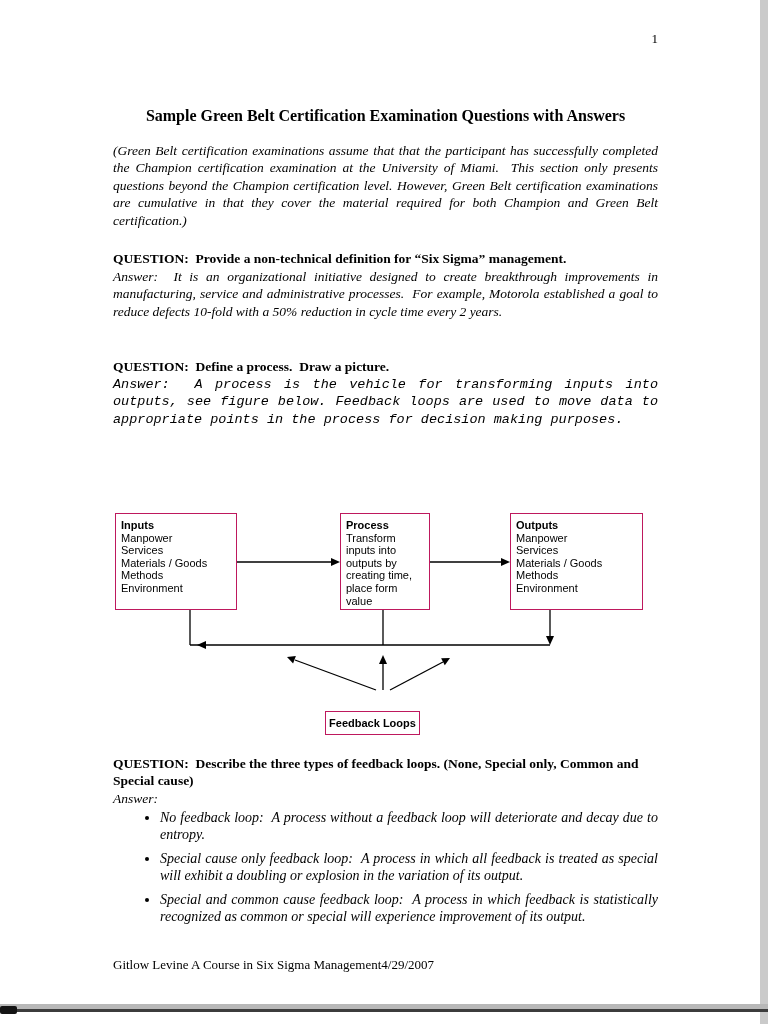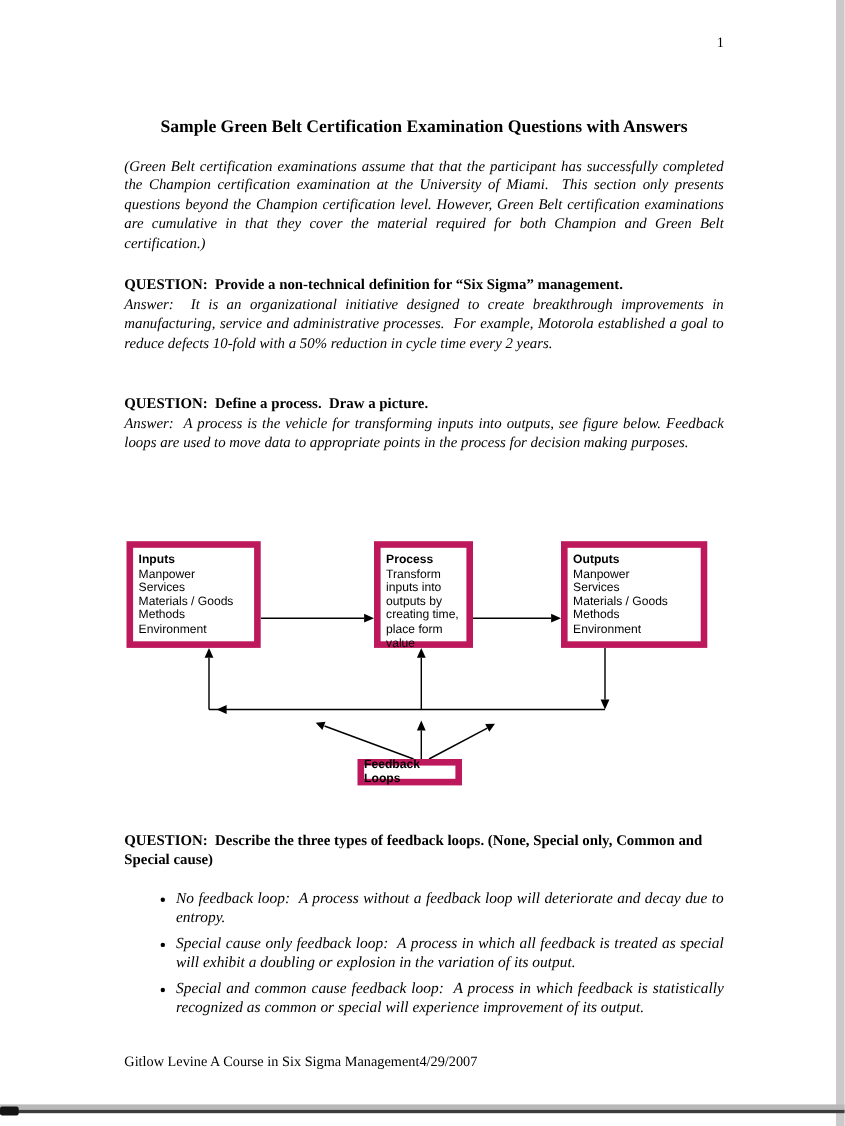--- a/index.html
+++ b/index.html
@@ -21,44 +21,45 @@
   .bold { font-weight:bold; }
   .justify { text-align:justify; }
   .pre { white-space:pre-wrap; }
 
   .page-number { top:30px; text-align:right; font-size:13px; }
   .doc-title   { top:107px; text-align:center; font-size:16px; font-weight:bold; }
   .intro       { top:142px; }
   .q1          { top:250px; }
   .a1          { top:268px; }
   .q2          { top:358px; }
-  .a2          { top:376px; }
+  .a2          { top:376px;font-family:Liberation Mono, monospace; }
   .q3          { top:755px; }
   .a3-label    { top:790px; }
   .bullets-wrap{ top:809px; left:131px; width:527px; }
   .footer      { top:957px; font-size:13px; }
 
   ul.bullet-list { list-style:disc outside; padding-left:29px; }
   ul.bullet-list li {
     font-size:14px; line-height:17.4px;
     font-style:italic; text-align:justify;
     margin-bottom:6px;
     white-space:pre-wrap;
   }
 
   
   .diagram { position:absolute; top:490px; left:0; width:768px; height:235px; }
   .diagram svg { position:absolute; top:0; left:0; }
   .dbox {
     position:absolute;
-    border:6px solid #be185d;
+    border:1px solid #be185d;
     background:#fff;
     font-family:"Liberation Sans", sans-serif;
     font-size:11px; line-height:12.6px;
     padding:5px 5px;
+    margin-top:21px;
   }
   .dbox .dtitle { font-weight:bold; }
   .box-inputs  { left:115px; top:2px;   width:122px; height:97px; }
   .box-process { left:340px; top:2px;   width:90px;  height:97px; }
   .box-outputs { left:510px; top:2px;   width:133px; height:97px; }
   .box-feedback{
     left:325px; top:200px; width:95px; height:24px;
     display:flex; align-items:center; justify-content:center;
     font-weight:bold; padding:0;
   }
@@ -153,20 +154,21 @@
       <div>Services</div>
       <div>Materials / Goods</div>
       <div>Methods</div>
       <div>Environment</div>
     </div>
 
     <div class="dbox box-feedback">Feedback Loops</div>
   </div>
 
   <div class="abs content q3 body-text bold pre">QUESTION:  Describe the three types of feedback loops. (None, Special only, Common and Special cause)</div>
+  <div class="abs content a3-label body-text italic">Answer:</div>
 
   <div class="abs bullets-wrap">
     <ul class="bullet-list">
       <li>No feedback loop:  A process without a feedback loop will deteriorate and decay due to entropy.</li>
       <li>Special cause only feedback loop:  A process in which all feedback is treated as special will exhibit a doubling or explosion in the variation of its output.</li>
       <li>Special and common cause feedback loop:  A process in which feedback is statistically recognized as common or special will experience improvement of its output.</li>
     </ul>
   </div>
 
   <div class="abs content footer">Gitlow Levine A Course in Six Sigma Management4/29/2007</div>

